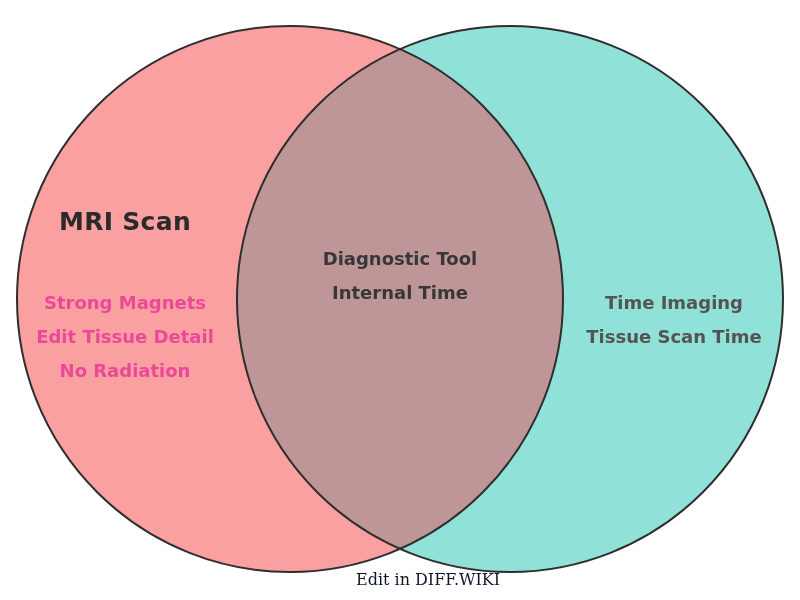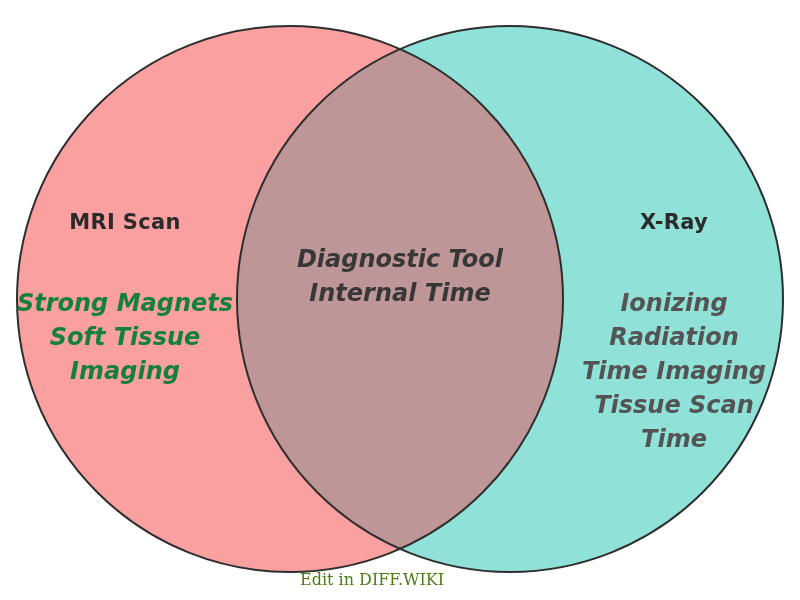--- a/index.html
+++ b/index.html
@@ -7,39 +7,39 @@
   .stage {
     position: relative;
     width: 800px;
     height: 600px;
     background: #ffffff;
     overflow: hidden;
   }
   .venn-svg { position: absolute; left: 0; top: 0; }
   .label { position: absolute; text-align: center; pointer-events: none; }
   .set-title {
-    font-size: 21px;
+    font-size: 25px;
     font-weight: bold;
     color: #2b2b2b;
     line-height: 28px;
     letter-spacing: 0.3px;
   }
   .title-left  { left: 15px;  top: 208px; width: 220px; }
   .title-right { left: 564px; top: 208px; width: 220px; }
-  .item-col { font-size: 24px; font-weight: bold; line-height: 34px; font-style: italic; }
-  .items-left  { left: 15px;  top: 286px; width: 220px; color: #15803d; }
+  .item-col { font-size: 18px; font-weight: bold; line-height: 34px; }
+  .items-left  { left: 15px;  top: 286px; width: 220px; color: #ec4899; }
   .items-right { left: 564px; top: 286px; width: 220px; color: #545454; }
   .items-center{ left: 290px; top: 242px; width: 220px; color: #373737; }
   .footer {
     position: absolute;
     left: 300px; top: 570px; width: 200px;
-    text-align: left;
+    text-align: right;
     font-family: "DejaVu Serif", serif;
     font-size: 16px;
-    color: #4d7c0f;
+    color: #0f172a;
     cursor: pointer;
   }
 </style>
 </head>
 <body>
 
 <div class="stage">
 
   <svg class="venn-svg" width="800" height="600" viewBox="0 0 800 600">
     <defs>
@@ -55,33 +55,32 @@
     <g clip-path="url(#clip-left-circle)">
       <circle cx="510" cy="299" r="273" fill="#BF9697"></circle>
     </g>
 
     <circle cx="290" cy="299" r="273" fill="none" stroke-width="2" stroke="#2E2E2E"></circle>
     <circle cx="510" cy="299" r="273" fill="none" stroke-width="2" stroke="#2E2E2E"></circle>
   </svg>
 
   <div class="label set-title title-left">MRI Scan</div>
 
-  <div class="label set-title title-right">X-Ray</div>
 
   <div class="label item-col items-left">
     <div>Strong Magnets</div>
-    <div>Soft Tissue Imaging</div>
+    <div>Edit Tissue Detail</div>
+    <div>No Radiation</div>
   </div>
 
   <div class="label item-col items-center">
     <div>Diagnostic Tool</div>
     <div>Internal Time</div>
   </div>
 
   <div class="label item-col items-right">
-    <div>Ionizing Radiation</div>
     <div>Time Imaging</div>
     <div>Tissue Scan Time</div>
   </div>
 
   <div class="footer">Edit in DIFF.WIKI</div>
 
 </div>
 
 </body></html>

